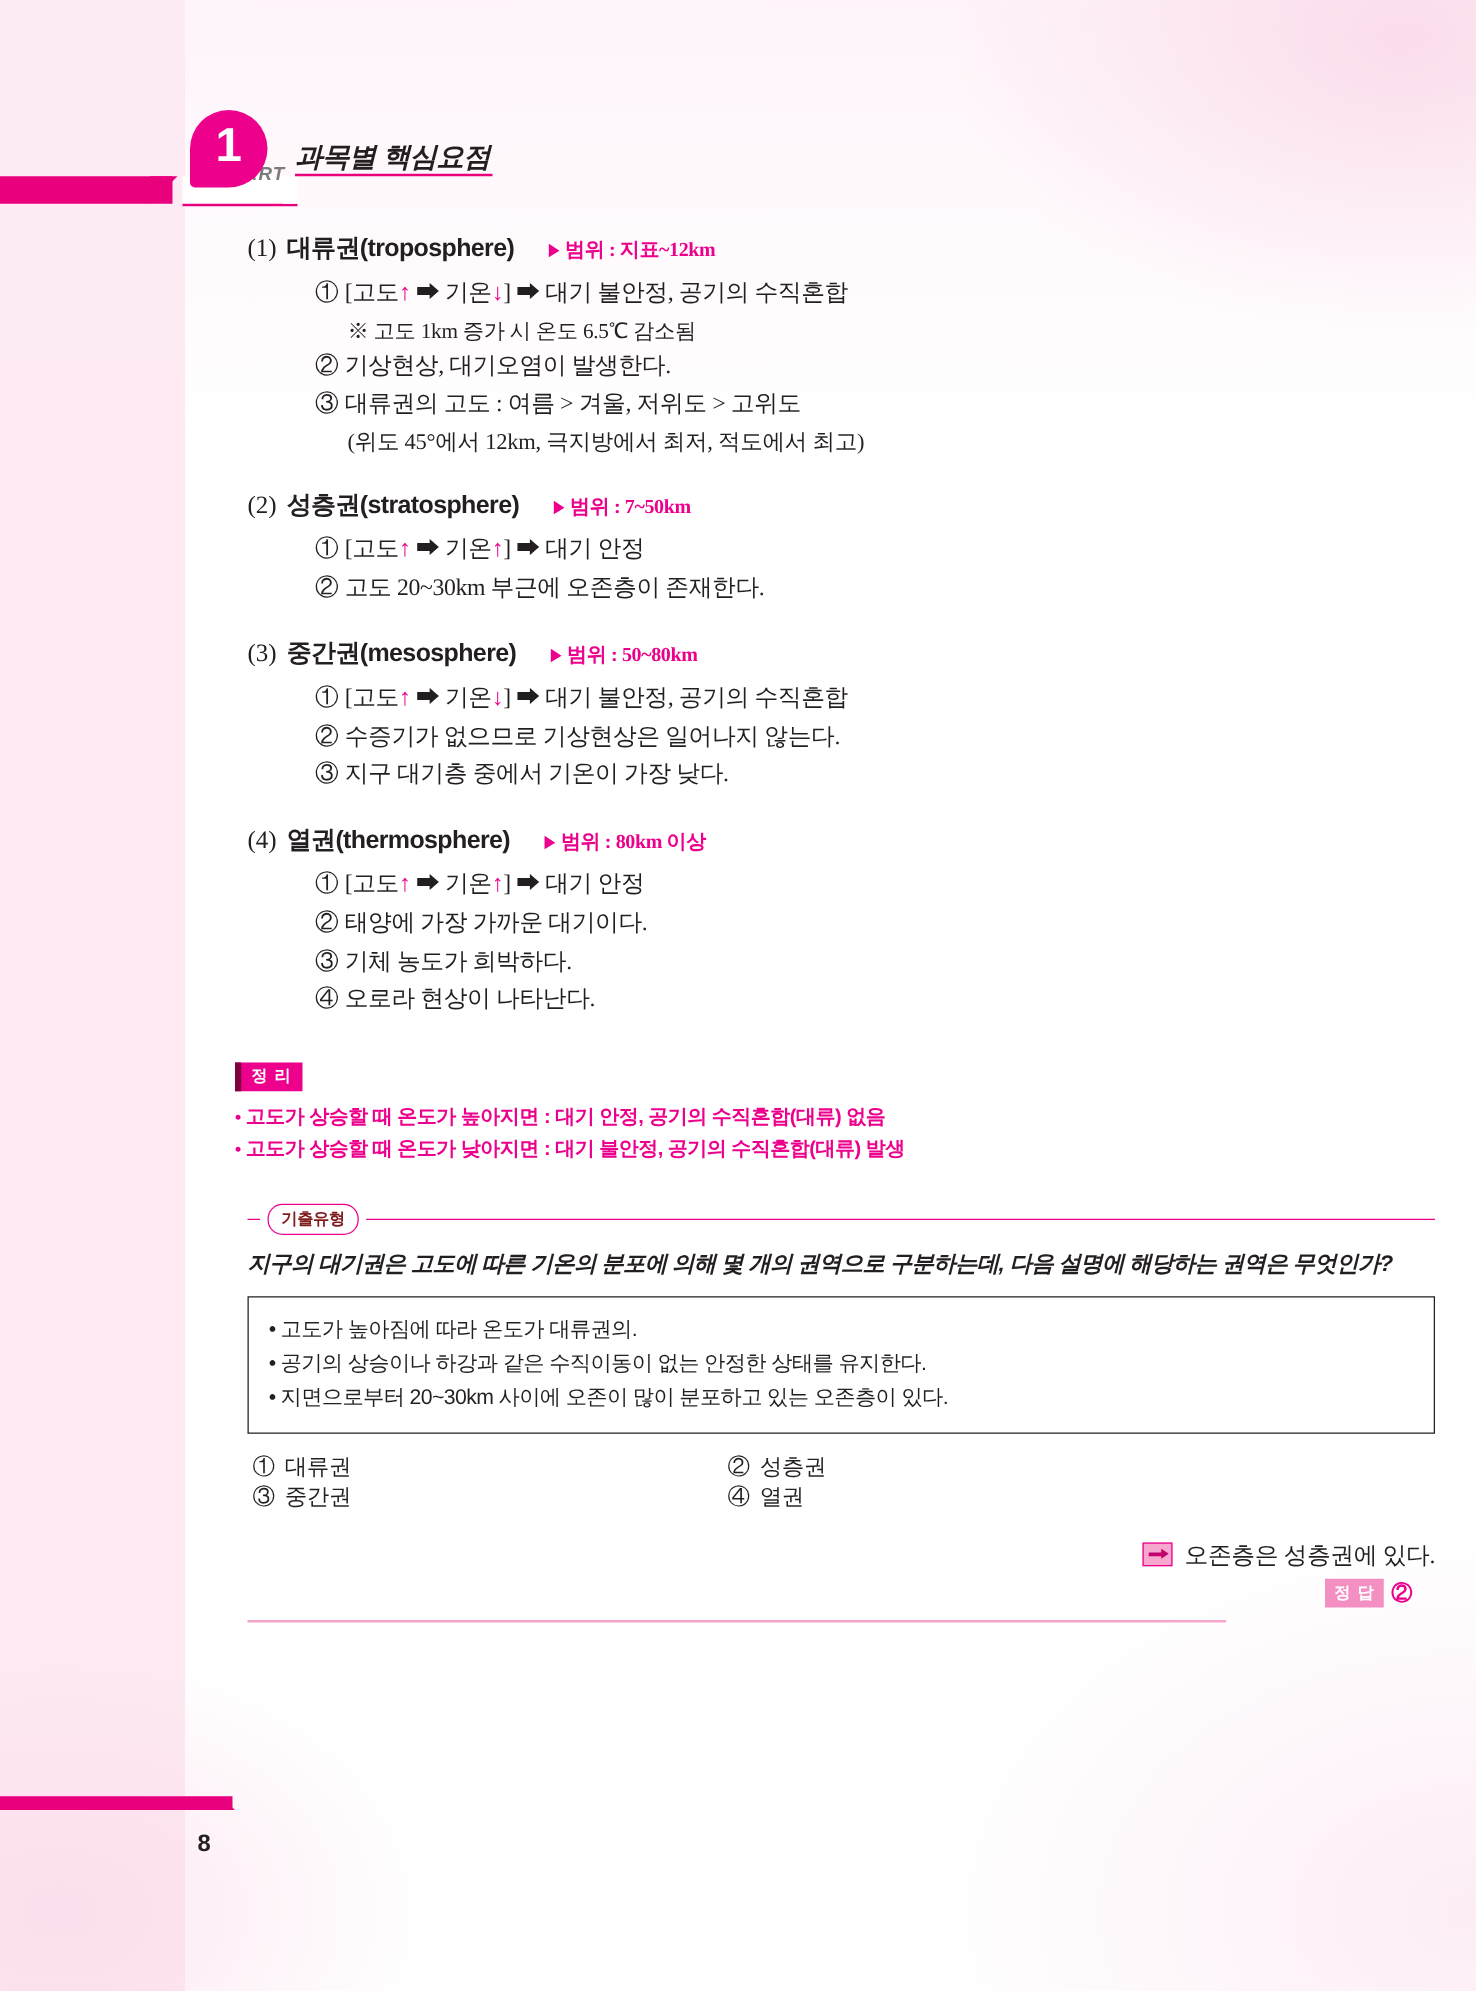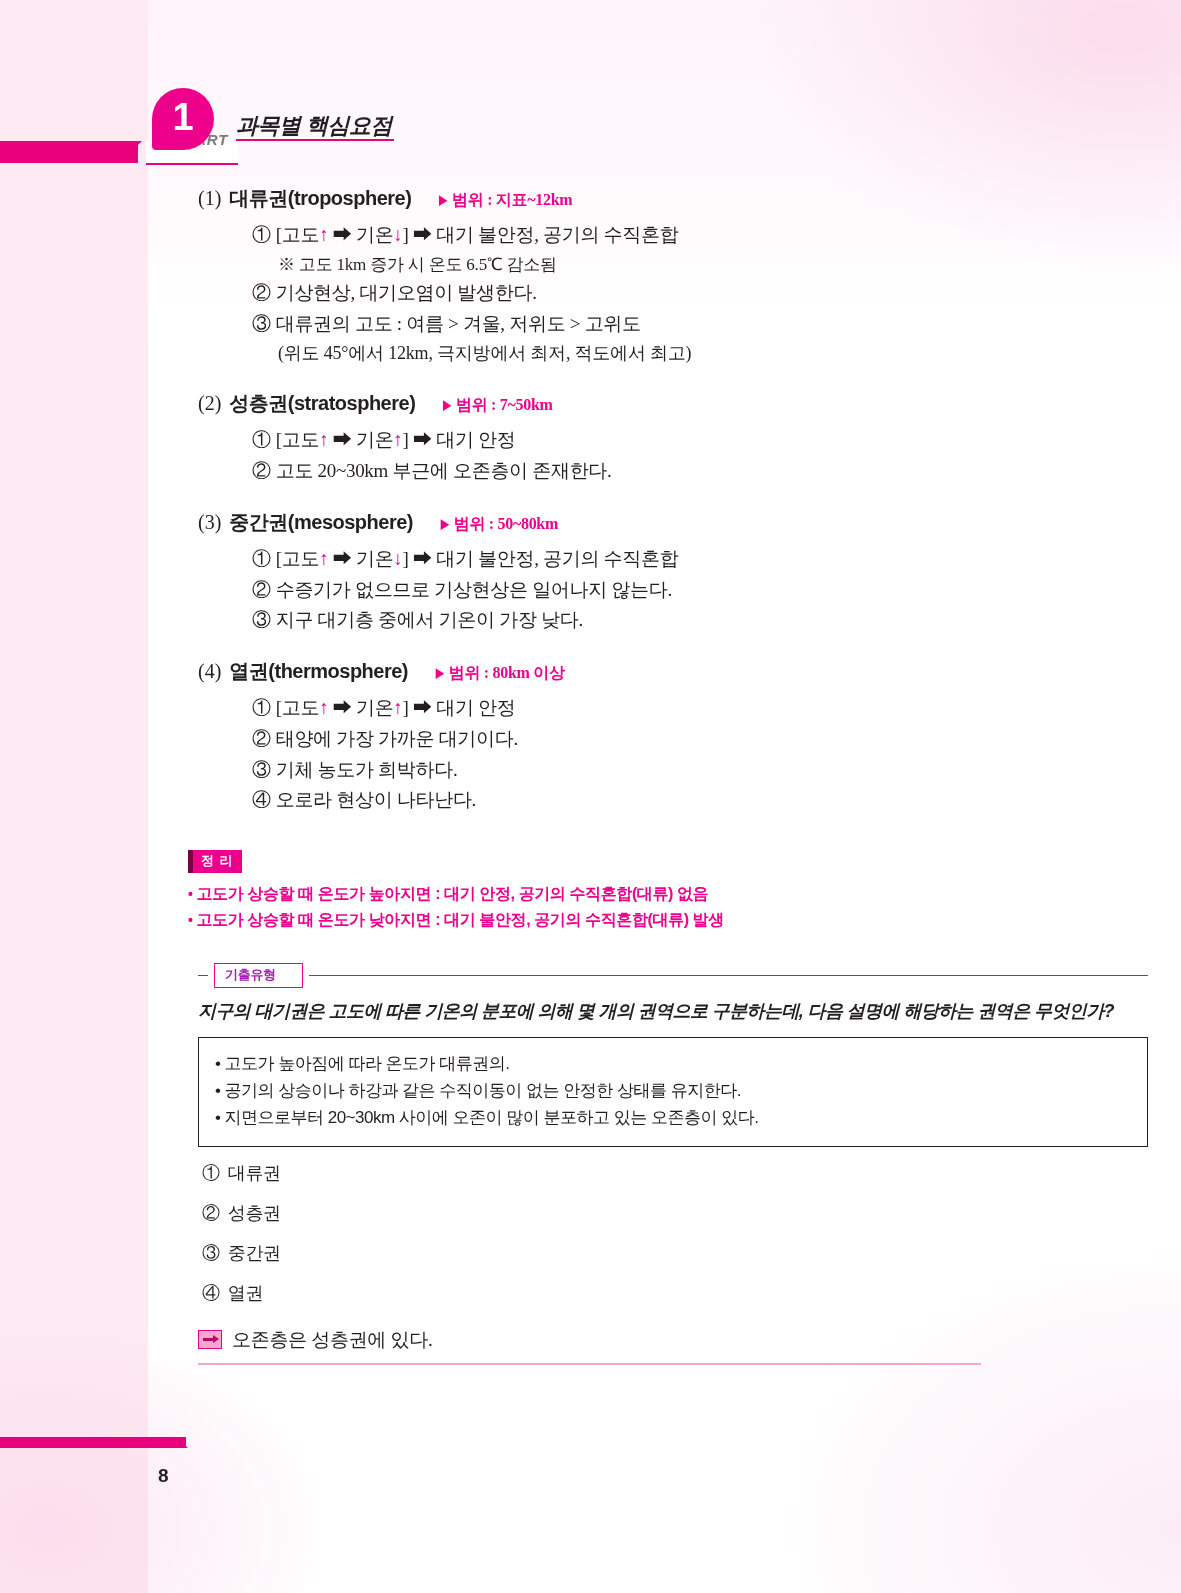--- a/index.html
+++ b/index.html
@@ -223,26 +223,26 @@
   .gichul-head {
     display: flex;
     align-items: center;
     gap: 6px;
   }
   .gichul-line-left {
     width: 10px; height: 1px; background: #ec008c;
   }
   .gichul-pill {
     border: 1px solid #ec008c;
-    border-radius: 0;
-    padding: 2px 26px 3px 10px;
+    border-radius: 12px;
+    padding: 2px 10px 3px 10px;
     font-family: "Liberation Sans", sans-serif;
     font-size: 13px;
     font-weight: bold;
-    color: #a21caf;
+    color: #7f1d1d;
     letter-spacing: -0.3px;
     background: transparent;
   }
   .gichul-line-right { flex: 1; height: 1px; background: #ec008c; }
 
   .question {
     margin-top: 10px;
     font-family: "Liberation Sans", sans-serif;
     font-size: 18px;
     font-weight: bold;
@@ -263,41 +263,42 @@
     font-size: 17px;
     color: #231f20;
     line-height: 1.58;
     letter-spacing: -0.5px;
   }
   .qbox .bullet { margin-right: 4px; }
 
   .choices {
     margin-top: 14px;
     display: grid;
-    grid-template-columns: 1fr;
-    row-gap: 16px;
+    grid-template-columns: 1fr 1fr;
+    row-gap: 0;
     padding-left: 4px;
     max-width: 760px;
   }
   .choice {
     font-family: "Liberation Sans", sans-serif;
     font-size: 18px;
     color: #231f20;
     letter-spacing: -0.3px;
   }
   .choice .cn { margin-right: 8px; }
 
   .explain {
     margin-top: 22px;
     display: flex;
     align-items: center;
     gap: 10px;
     font-size: 19px;
     color: #231f20;
     letter-spacing: -0.3px;
+    justify-content: flex-end;
   }
   .ex-icon {
     display: inline-block;
     width: 22px; height: 17px;
     background: #f8a8cf;
     border: 1px solid #ec008c;
     position: relative;
   }
   .ex-icon::after{
     content:"";
@@ -499,20 +500,24 @@
       <div class="choice"><span class="cn">②</span><span>성층권</span></div>
       <div class="choice"><span class="cn">③</span><span>중간권</span></div>
       <div class="choice"><span class="cn">④</span><span>열권</span></div>
     </div>
 
     <div class="explain">
       <span class="ex-icon"></span>
       <span>오존층은 성층권에 있다.</span>
     </div>
 
+    <div class="answer-row">
+      <span class="answer-tag">정 답</span>
+      <span class="answer-val">②</span>
+    </div>
   </div>
 
   <div class="bottom-rule"></div>
 </div>
 
 <div class="footer-bar"></div>
 <div class="footer-bar-tail"></div>
 <div class="page-num">8</div>
 
 </body></html>

